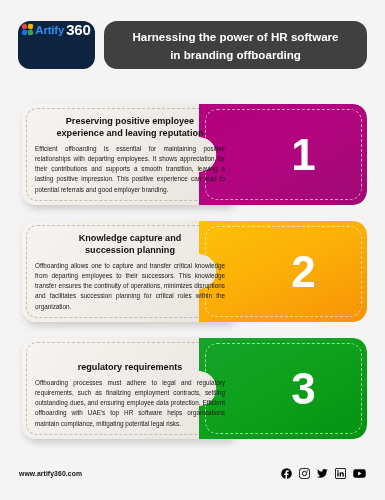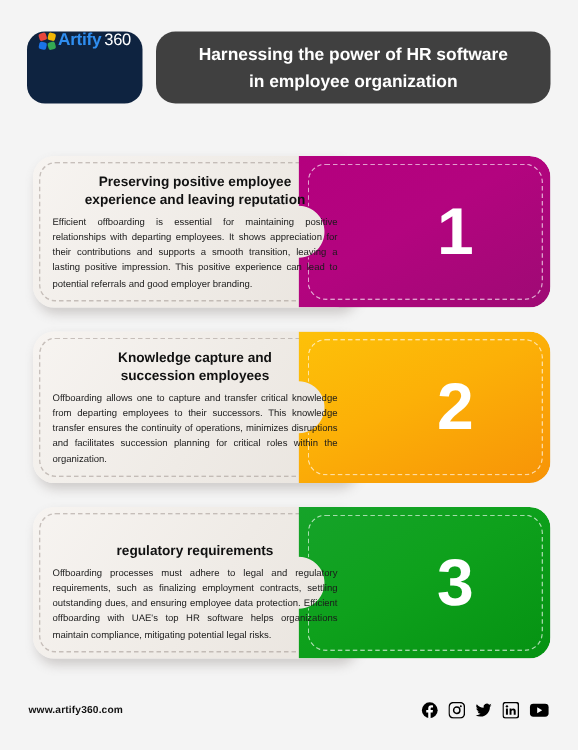--- a/index.html
+++ b/index.html
@@ -35,21 +35,21 @@
     display: block;
   }
   .logo-mark i:nth-child(1) { left: 0; top: 0; background: #e8453c; transform: rotate(-18deg); }
   .logo-mark i:nth-child(2) { right: 0; top: 0; background: #f2b705; transform: rotate(14deg); }
   .logo-mark i:nth-child(3) { left: 0; bottom: 0; background: #1a73e8; transform: rotate(12deg); }
   .logo-mark i:nth-child(4) { right: 0; bottom: 0; background: #34a853; transform: rotate(-15deg); }
   .logo-artify {
     color: #2f8ef0; font-size: 11.5px; font-weight: bold; letter-spacing: -0.2px;
   }
   .logo-360 {
-    color: #ffffff; font-size: 11px; font-weight: normal; letter-spacing: -0.2px;
+    color: #ffffff; font-size: 15px; font-weight: bold; letter-spacing: -0.2px;
   }
 
   .title-bar {
     flex: 1;
     background: #404040;
     border-radius: 13px;
     display: flex;
     align-items: center;
     justify-content: center;
     text-align: center;
@@ -177,21 +177,21 @@
           <i></i>
       </span>
       <span class="logo-artify">Artify</span>
       <span class="logo-360">360</span>
     </div>
   </div>
 
   <div class="title-bar">
     <div>
       <span class="title-text">Harnessing the power of HR software</span><br>
-      <span class="title-text">in employee organization</span>
+      <span class="title-text">in branding offboarding</span>
     </div>
   </div>
 </div>
 
 <div class="card card-1">
   <div class="text-panel">
     <div class="card-head">
       <span>Preserving positive employee</span><br>
       <span>experience and leaving reputation</span>
     </div>
@@ -200,21 +200,21 @@
   <div class="num-panel fill-1">
     <div class="dash"></div>
     <div class="num">1</div>
   </div>
 </div>
 
 <div class="card card-2">
   <div class="text-panel">
     <div class="card-head">
       <span>Knowledge capture and</span><br>
-      <span>succession employees</span>
+      <span>succession planning</span>
     </div>
     <div class="card-body">Offboarding allows one to capture and transfer critical knowledge from departing employees to their successors. This knowledge transfer ensures the continuity of operations, minimizes disruptions and facilitates succession planning for critical roles within the organization.</div>
   </div>
   <div class="num-panel fill-2">
     <div class="dash"></div>
     <div class="num">2</div>
   </div>
 </div>
 
 <div class="card card-3">

